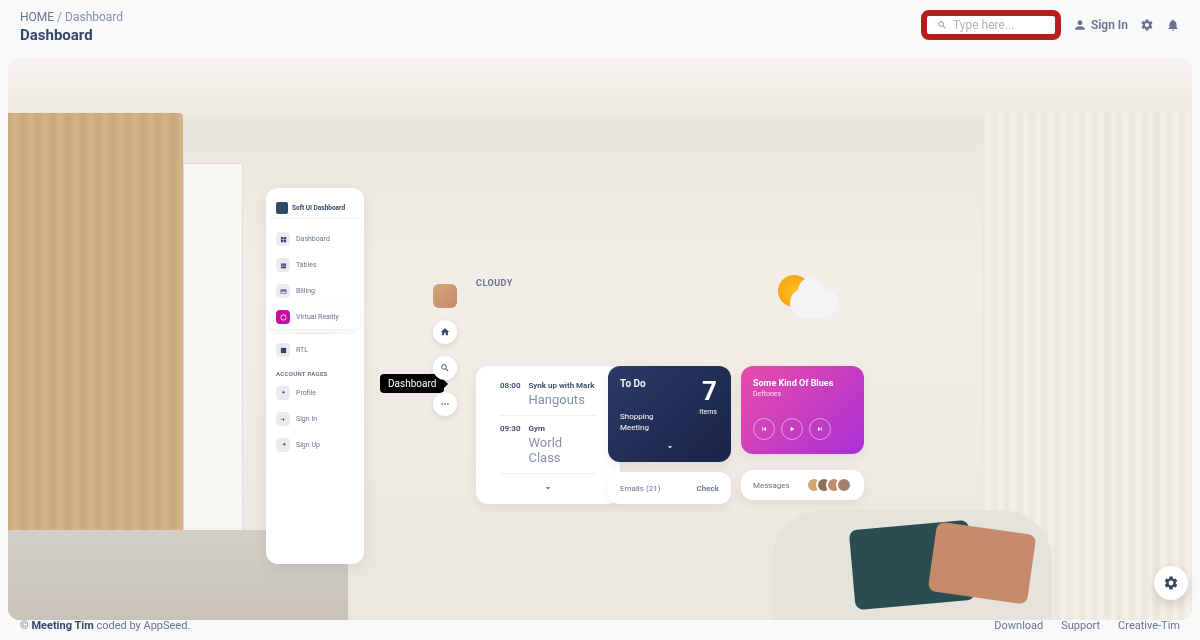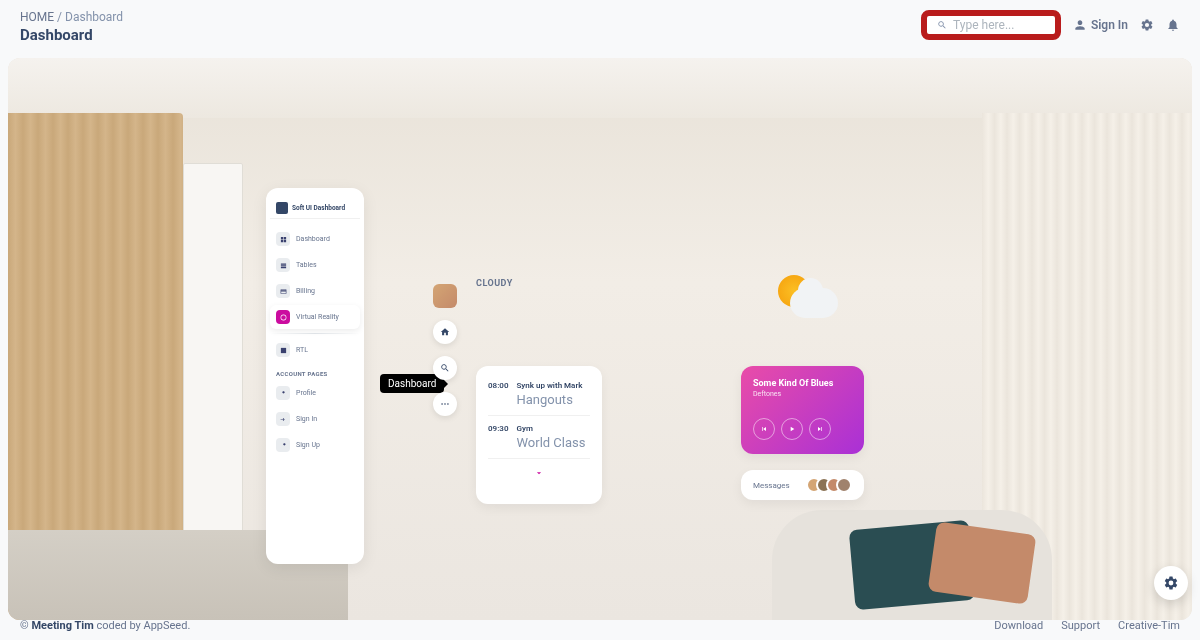--- a/index.html
+++ b/index.html
@@ -43,21 +43,21 @@
 .tooltip{position:absolute;top:316px;left:372px;background:#000;color:#fff;font-size:10px;padding:4px 8px;border-radius:4px}
 .tooltip::after{content:"";position:absolute;right:-4px;top:50%;transform:translateY(-50%);border-left:4px solid #000;border-top:4px solid transparent;border-bottom:4px solid transparent}
 .weather{position:absolute;top:218px;left:468px}
 .weather-temp{font-size:38px;font-weight:700;color:#344767}
 .weather-cond{font-size:9px;font-weight:700;color:#67748e;letter-spacing:0.5px;margin-top:2px}
 .weather-icon{position:absolute;top:215px;left:760px;width:75px;height:55px}
 .weather-sun{position:absolute;top:2px;left:10px;width:32px;height:32px;background:radial-gradient(circle,#fbbf24,#f59e0b);border-radius:50%}
 .weather-cloud{position:absolute;top:15px;left:22px;width:48px;height:30px;background:#f1f3f5;border-radius:20px}
 .weather-cloud::before{content:"";position:absolute;top:-10px;left:8px;width:25px;height:25px;background:#f1f3f5;border-radius:50%}
 .card{background:#fff;border-radius:12px;box-shadow:0 4px 12px rgba(0,0,0,0.06);position:absolute}
-.schedule{top:308px;left:468px;width:126px;height:138px;padding:10px 0;overflow:hidden}
+.schedule{top:308px;left:468px;width:144px;height:138px;padding:10px 12px;overflow:hidden}
 .sch-row{padding:5px 12px;display:flex;gap:8px;font-size:8px}
 .sch-time{color:#344767;font-weight:600}
 .sch-body{flex:1}
 .sch-title{color:#344767;font-weight:600}
 .sch-sub{color:#8392ab;font-size:13px;margin-top:2px}
 .sch-div{height:1px;background:#f0f0f0;margin:3px 12px}
 .sch-chev{text-align:center;margin-top:4px}
 .sch-chev svg{width:10px;height:10px;fill:#cb0c9f}
 .todo{top:308px;left:600px;width:123px;height:96px;background:linear-gradient(135deg,#2b3a67,#1a2347);color:#fff;padding:12px}
 .todo-title{font-size:10px;font-weight:600}
@@ -253,21 +253,37 @@
           <div class="sch-title">Gym</div>
           <div class="sch-sub">World Class</div>
         </div>
       </div>
     <div class="sch-div"></div>
     <div class="sch-chev"><svg viewBox="0 0 24 24">
           <path d="M7 10l5 5 5-5z"></path>
         </svg></div>
   </div>
 
-
+  <div class="card todo">
+    <div class="todo-title">To Do</div>
+    <div class="todo-num">7</div>
+    <div class="todo-items">Items</div>
+    <div class="todo-sub">
+        <div>Shopping</div>
+        <div>Meeting</div>
+      </div>
+    <div class="todo-chev"><svg viewBox="0 0 24 24">
+          <path d="M7 10l5 5 5-5z"></path>
+        </svg></div>
+  </div>
+
+  <div class="card emails">
+    <span class="emails-label">Emails (21)</span>
+    <span class="emails-action">Check</span>
+  </div>
 
   <div class="card music">
     <div class="music-title">Some Kind Of Blues</div>
     <div class="music-artist">Deftones</div>
     <div class="music-ctrls">
       <div class="music-btn">
           <svg viewBox="0 0 24 24">
             <path d="M6 6h2v12H6zm3.5 6l8.5 6V6z"></path>
           </svg>
         </div>

